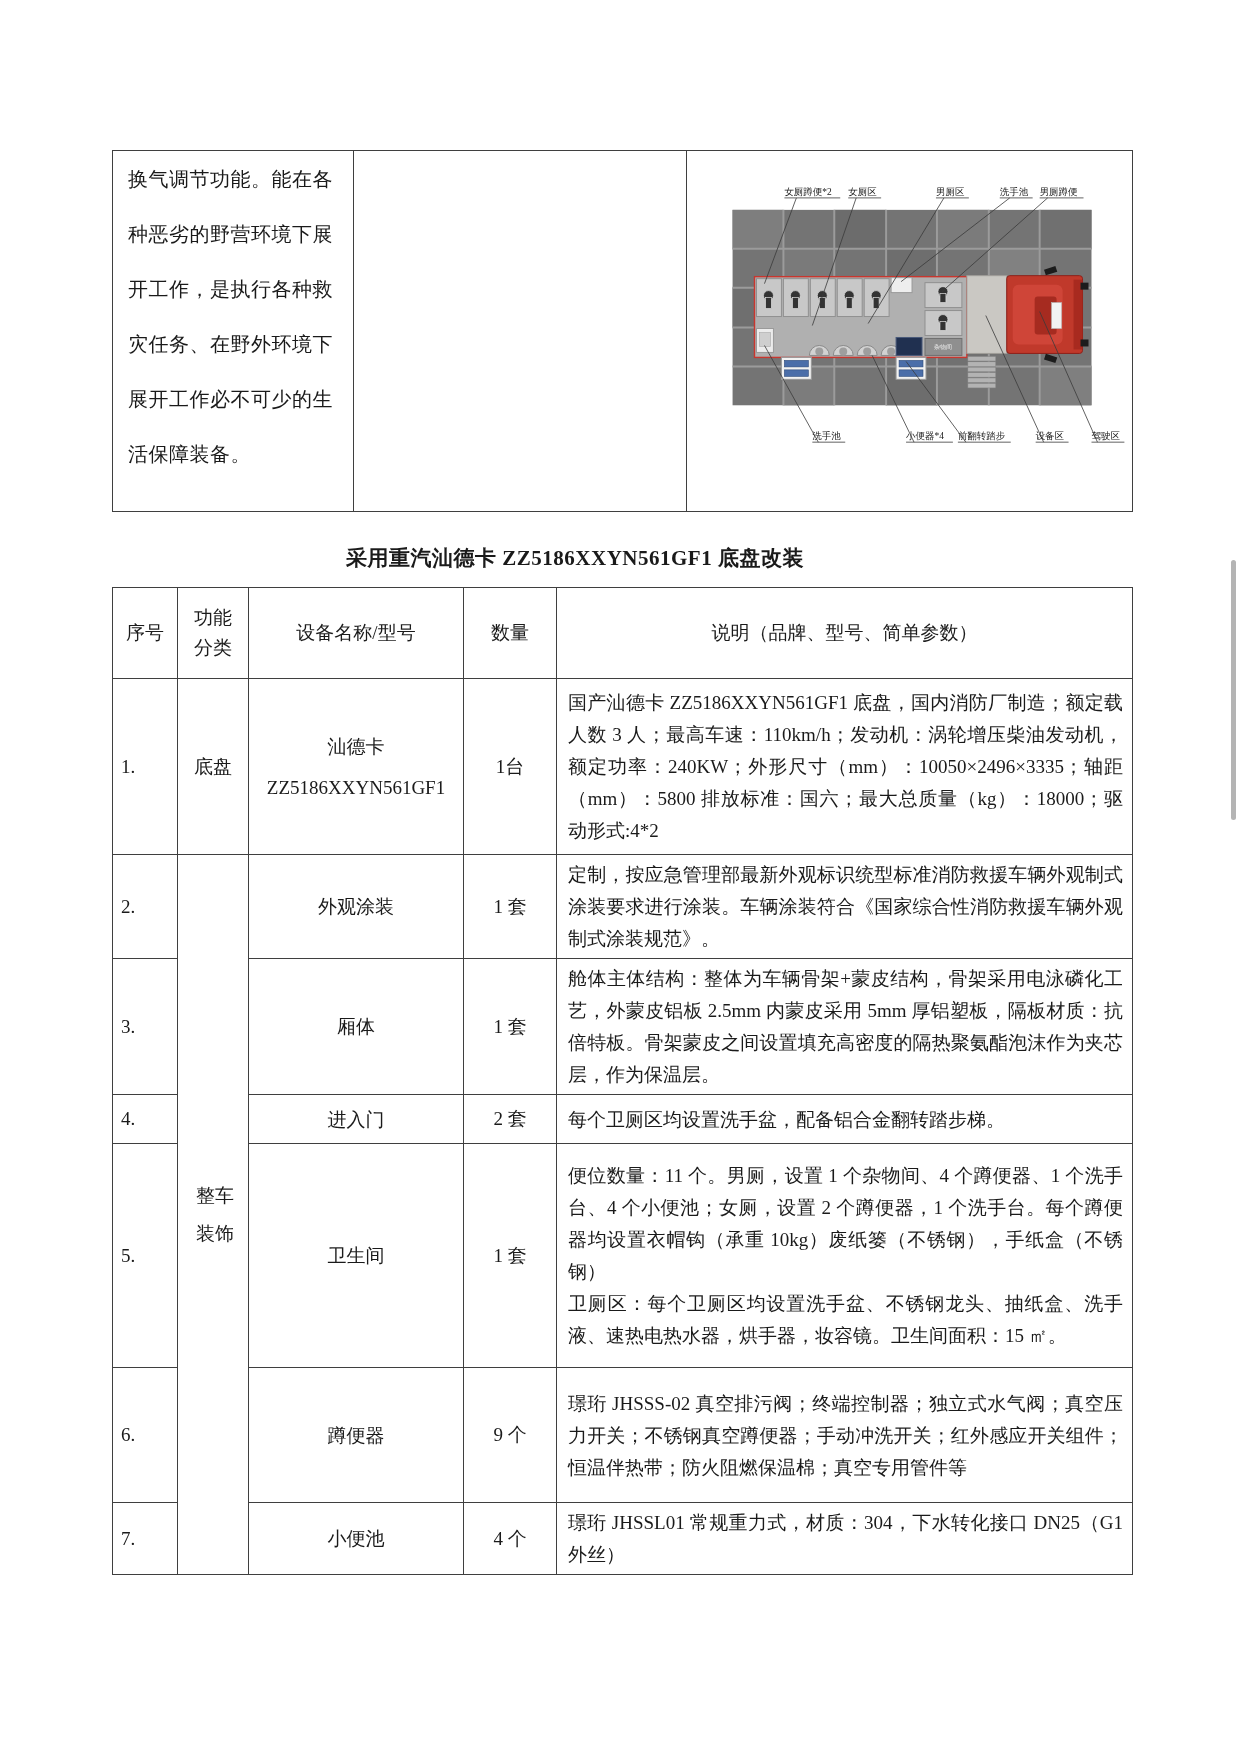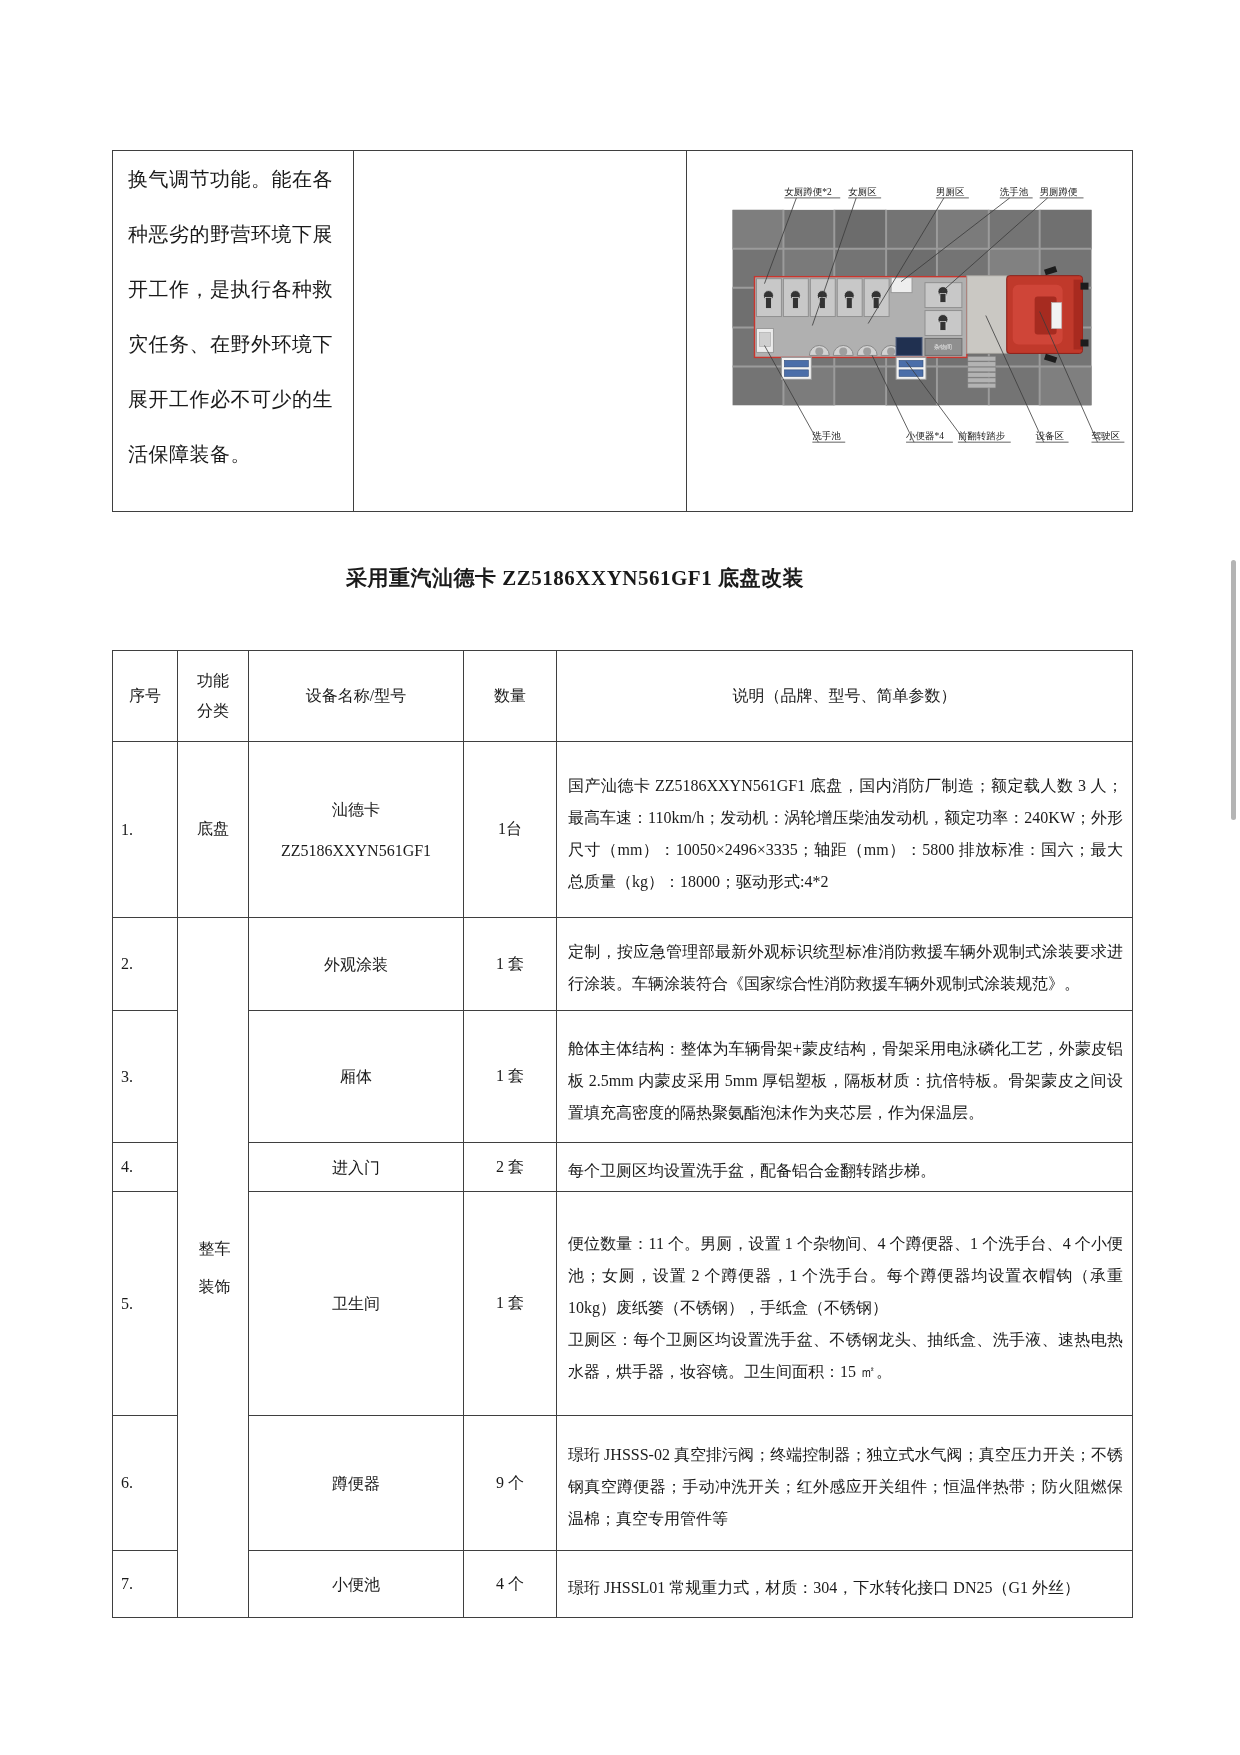--- a/index.html
+++ b/index.html
@@ -7,31 +7,31 @@
         font-family:"Liberation Serif","DejaVu Serif",serif;color:#1a1a1a;}
 
   
   .ttable{position:absolute;left:112px;top:150px;width:1020px;height:335px;
           border-collapse:collapse;table-layout:fixed;}
   .ttable td{border:1.5px solid #3f3f3f;vertical-align:top;padding:13px;}
   .ttable .cellA{font-size:20px;line-height:55px;padding:1px 14px 0 15px;letter-spacing:.5px;}
   .diagram-wrap{position:relative;width:446px;height:334px;}
 
   
-  .sec-title{position:absolute;left:0;top:564px;width:1150px;text-align:center;
+  .sec-title{position:absolute;left:0;top:544px;width:1150px;text-align:center;
              font-size:21px;font-weight:bold;letter-spacing:.5px;}
 
   
-  .mtable{position:absolute;left:112px;top:650px;width:1020px;border-collapse:collapse;
-          table-layout:fixed;font-size:16px;font-family:Liberation Serif, serif;}
+  .mtable{position:absolute;left:112px;top:587px;width:1020px;border-collapse:collapse;
+          table-layout:fixed;font-size:19px;font-family:Liberation Serif, serif;}
   .mtable td,.mtable th{border:1.5px solid #3f3f3f;vertical-align:middle;padding:0;
           font-weight:normal;}
   .mtable .no{ text-align:left;padding-left:8px;}
   .mtable .cat,.mtable .nam,.mtable .qty{text-align:center;}
-  .mtable .dsc{text-align:justify;padding:11px 9px 3px 11px;line-height:32px;}
+  .mtable .dsc{text-align:justify;padding:4px 9px 3px 11px;line-height:32px;}
   .mtable .hdr{text-align:center;}
   .wrap2{display:block;width:2.2em;margin:2px auto;line-height:30px;text-align:center;}
   .wrap2m{display:block;width:2.2em;margin:0 auto;line-height:38px;text-align:right;}
   .nline{line-height:41px;}
   .r-h  {height:91px;}
   .r-1  {height:176px;}
   .r-2  {height:93px;}
   .r-3  {height:132px;}
   .r-4  {height:49px;}
   .r-5  {height:224px;}

